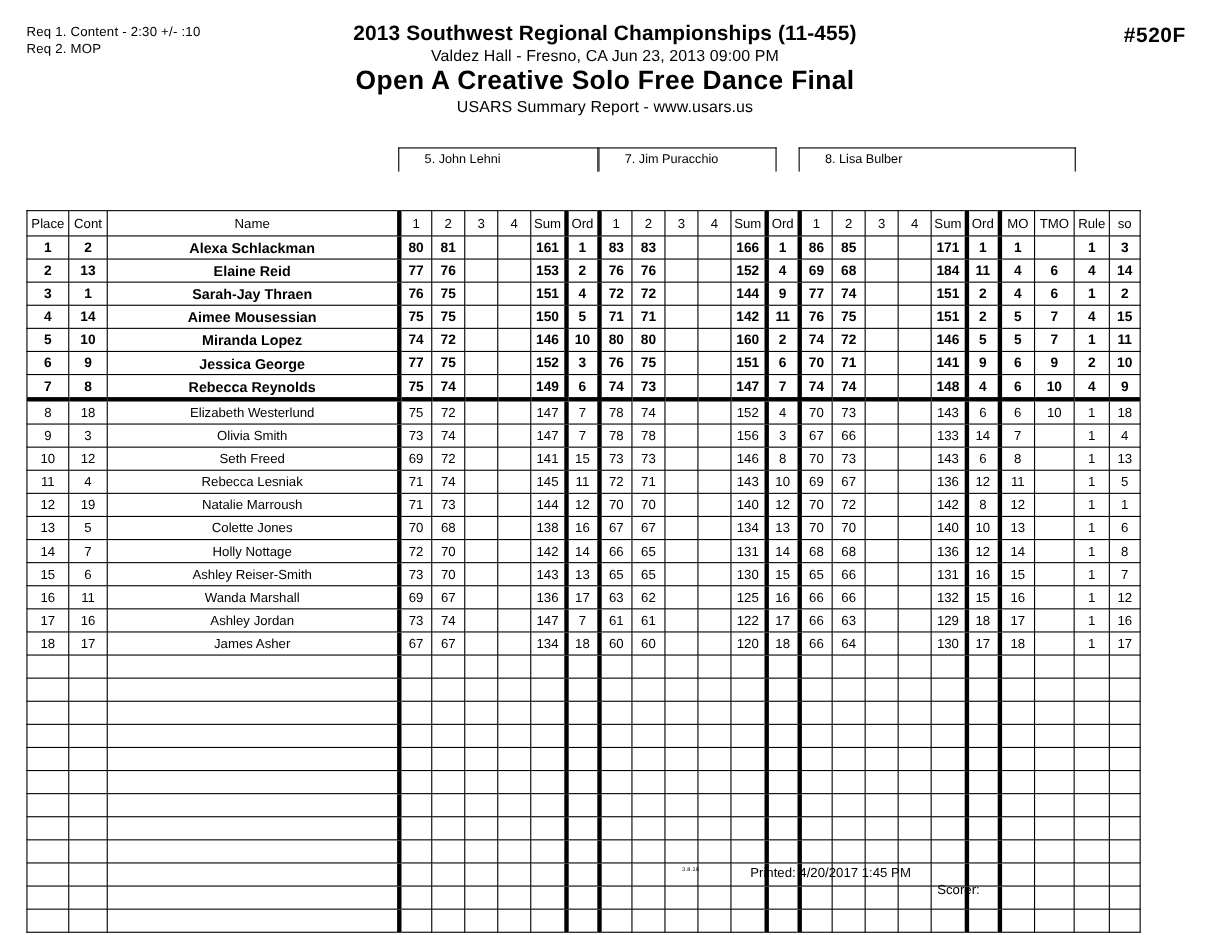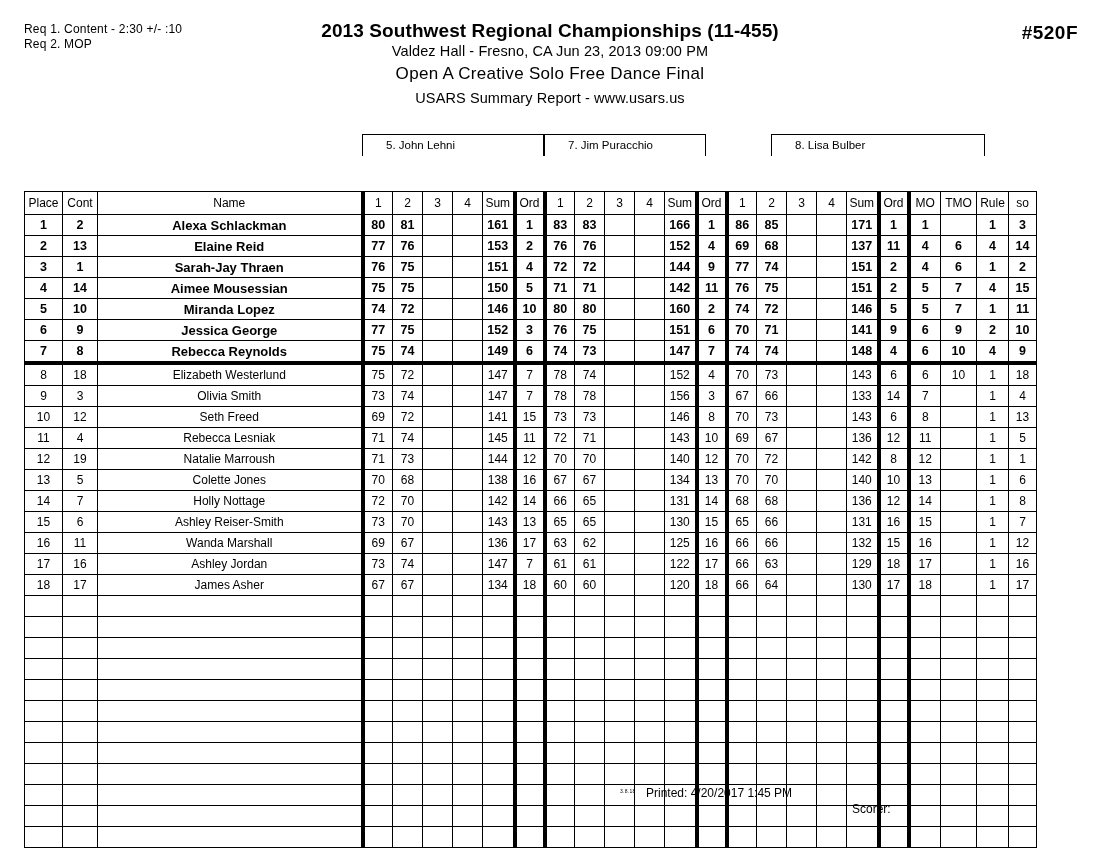--- a/index.html
+++ b/index.html
@@ -49,22 +49,22 @@
     font-weight: bold;
     letter-spacing: 0.1px;
     line-height: 22px;
   }
   .title-venue {
     font-size: 14.5px;
     line-height: 19px;
     letter-spacing: 0.1px;
   }
   .title-event {
-    font-size: 17px;
-    font-weight: normal;
+    font-size: 24px;
+    font-weight: bold;
     line-height: 26px;
     letter-spacing: 0.3px;
   }
   .title-report {
     font-size: 14.5px;
     line-height: 22px;
     letter-spacing: 0.1px;
   }
 
   
@@ -141,21 +141,21 @@
   }
   .footer .version {
     position: absolute;
     left: 596px;
     top: 3px;
     font-size: 5px;
     letter-spacing: 0.3px;
   }
   .footer .printed {
     position: absolute;
-    left: 622px;
+    left: 658px;
     top: 1px;
     white-space: nowrap;
   }
   .footer .scorer {
     position: absolute;
     left: 828px;
     top: 17px;
     white-space: nowrap;
   }
 </style>
@@ -172,21 +172,21 @@
 <div class="title-block">
   <div class="title-main">2013 Southwest Regional Championships (11-455)</div>
   <div class="title-venue">Valdez Hall - Fresno, CA  Jun 23, 2013  09:00 PM</div>
   <div class="title-event">Open A Creative Solo Free Dance Final</div>
   <div class="title-report">USARS Summary Report - www.usars.us</div>
 </div>
 
 <div class="judge-strip">
   <div class="judge-box" id="judge-box-0" style="left: 338px; width: 182px;">5.  John Lehni</div>
   <div class="judge-box" id="judge-box-1" style="left: 520px; width: 162px;">7.  Jim Puracchio</div>
-  <div class="judge-box" id="judge-box-2" style="left: 702px; width: 214px; margin-left: 45px;">8.  Lisa Bulber</div>
+  <div class="judge-box" id="judge-box-2" style="left: 702px; width: 252px;">8.  Lisa Bulber</div>
 </div>
 
 <table class="sheet">
   <colgroup id="sheet-colgroup">
       <col style="width: 38px;">
       <col style="width: 35px;">
       <col style="width: 265px;">
       <col style="width: 30px;">
       <col style="width: 30px;">
       <col style="width: 30px;">
@@ -284,21 +284,21 @@
         <td class="sep-left">76</td>
         <td>76</td>
         <td></td>
         <td></td>
         <td>152</td>
         <td class="ord sep-left sep-right">4</td>
         <td class="sep-left">69</td>
         <td>68</td>
         <td></td>
         <td></td>
-        <td>137</td>
+        <td>184</td>
         <td class="ord sep-left sep-right">11</td>
         <td>4</td>
         <td>6</td>
         <td>4</td>
         <td>14</td>
       </tr>
       <tr class="qual">
         <td>3</td>
         <td>1</td>
         <td class="name">Sarah-Jay Thraen</td>

